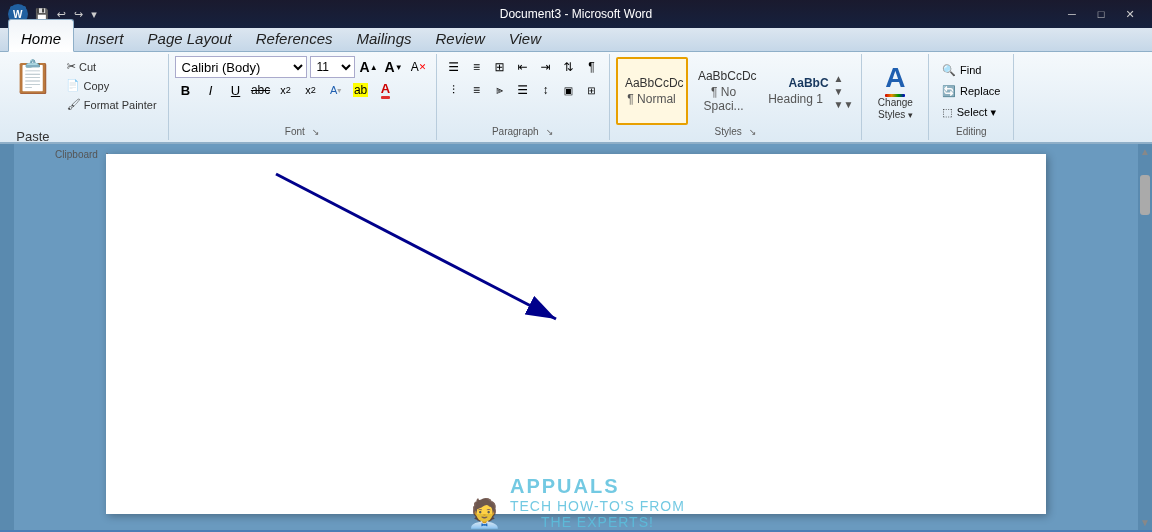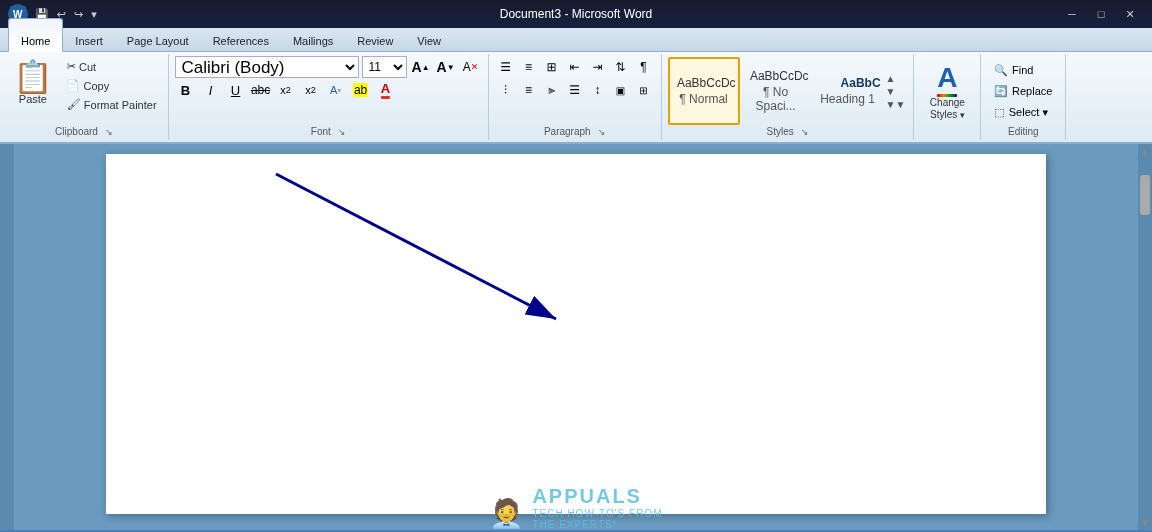--- a/index.html
+++ b/index.html
@@ -26,27 +26,28 @@
     
     .ribbon-tabs {
       height: 24px;
       background: linear-gradient(to bottom, #dce6f0 0%, #c5d7e8 100%);
       display: flex;
       align-items: flex-end;
       padding-left: 8px;
       border-bottom: 1px solid #8fafc8;
     }
     .ribbon-tab {
-      padding: 16px 12px 4px;
-      font-size: 11px;
+      padding: 10px 12px 4px;
+      font-size: 15px;
       cursor: pointer;
       color: #222;
       background: transparent;
       border: none;
       position: relative;
+      font-style: italic;
     }
     .ribbon-tab.active {
       background: linear-gradient(to bottom, #f0f4f8 0%, #ffffff 100%);
       border: 1px solid #8fafc8;
       border-bottom: 1px solid #fff;
       border-radius: 3px 3px 0 0;
       margin-bottom: -1px;
       color: #000;
     }
 
@@ -98,45 +99,45 @@
       display: flex;
       flex-direction: column;
       align-items: center;
       justify-content: center;
       cursor: pointer;
       padding: 4px 6px;
       border: 1px solid transparent;
       border-radius: 3px;
     }
     .paste-icon { font-size: 32px; line-height: 1; }
-    .paste-label { font-size: 11px; color: #333; }
+    .paste-label { font-size: 13px; color: #333; margin-top: 36px; }
     .clipboard-small { display: flex; flex-direction: column; gap: 2px; padding-top: 2px; }
     .small-btn {
       font-size: 11px;
       color: #333;
       cursor: pointer;
       padding: 1px 4px;
       border: 1px solid transparent;
       border-radius: 2px;
       display: flex;
       align-items: center;
       gap: 3px;
       white-space: nowrap;
     }
 
     
     .font-group .ribbon-group-content { flex-direction: column; gap: 1px; align-items: flex-start; }
     .font-row { display: flex; align-items: center; gap: 3px; }
     .font-select {
       height: 22px;
-      font-size: 17px;
+      font-size: 13px;
       border: 1px solid #aac;
       background: #fff;
       padding: 0 2px;
-      width: 184px;
+      width: 132px;
     }
     .size-select {
       height: 22px;
       font-size: 12px;
       border: 1px solid #aac;
       background: #fff;
       padding: 0 2px;
       width: 45px;
     }
     .ribbon-icon-btn {
@@ -465,21 +466,21 @@
         <line x1="170" y1="20" x2="450" y2="165" stroke="#00008b" stroke-width="3" marker-end="url(#arrowhead)"></line>
       </svg>
     </div>
 
     <div class="appuals-watermark">
       <div style="display:flex;flex-direction:column;align-items:center;">
         <div style="font-size:28px;">🧑‍💼</div>
       </div>
       <div>
         <div style="font-size:20px;font-weight:bold;color:#5bc0de;letter-spacing:2px;">APPUALS</div>
-        <div style="font-size:10px;color:#5bc0de;letter-spacing:1px;">TECH HOW-TO'S FROM<br>THE EXPERTS!</div>
+        <div style="font-size:14px;color:#5bc0de;letter-spacing:1px;text-align:center;">TECH HOW-TO'S FROM<br>THE EXPERTS!</div>
       </div>
     </div>
   </div>
   <div class="doc-scrollbar">
     <div style="font-size:10px;color:#888;cursor:pointer;padding:2px;">▲</div>
     <div class="scrollbar-thumb"></div>
     <div style="font-size:10px;color:#888;cursor:pointer;padding:2px;margin-top:auto;">▼</div>
   </div>
 </div>
 

